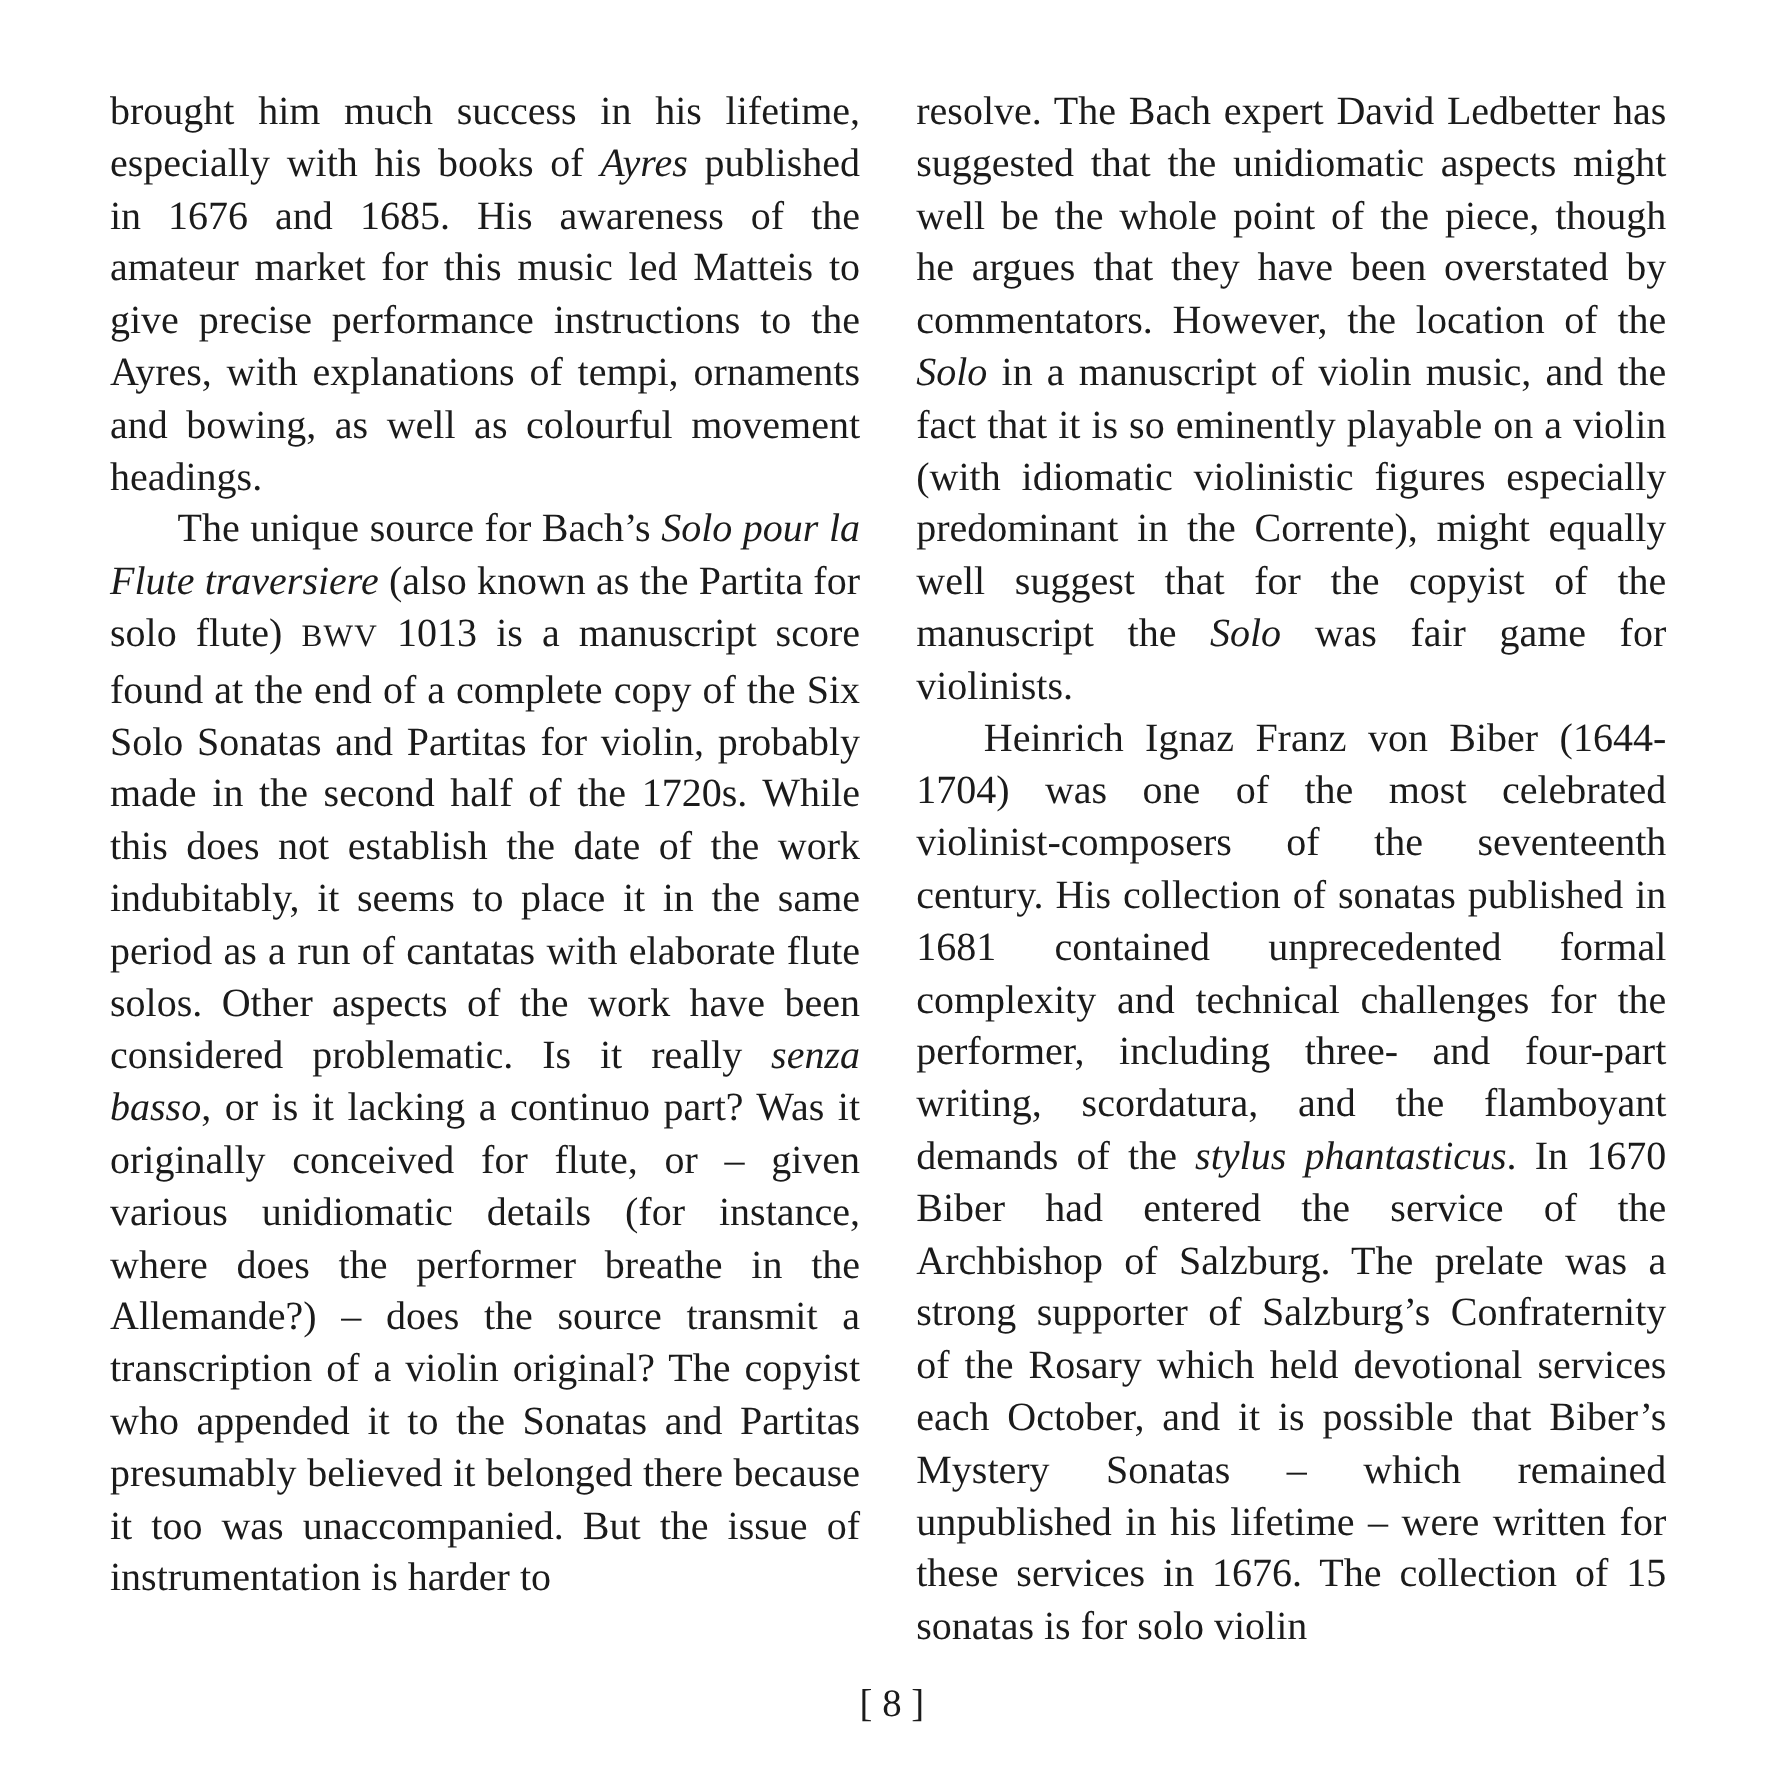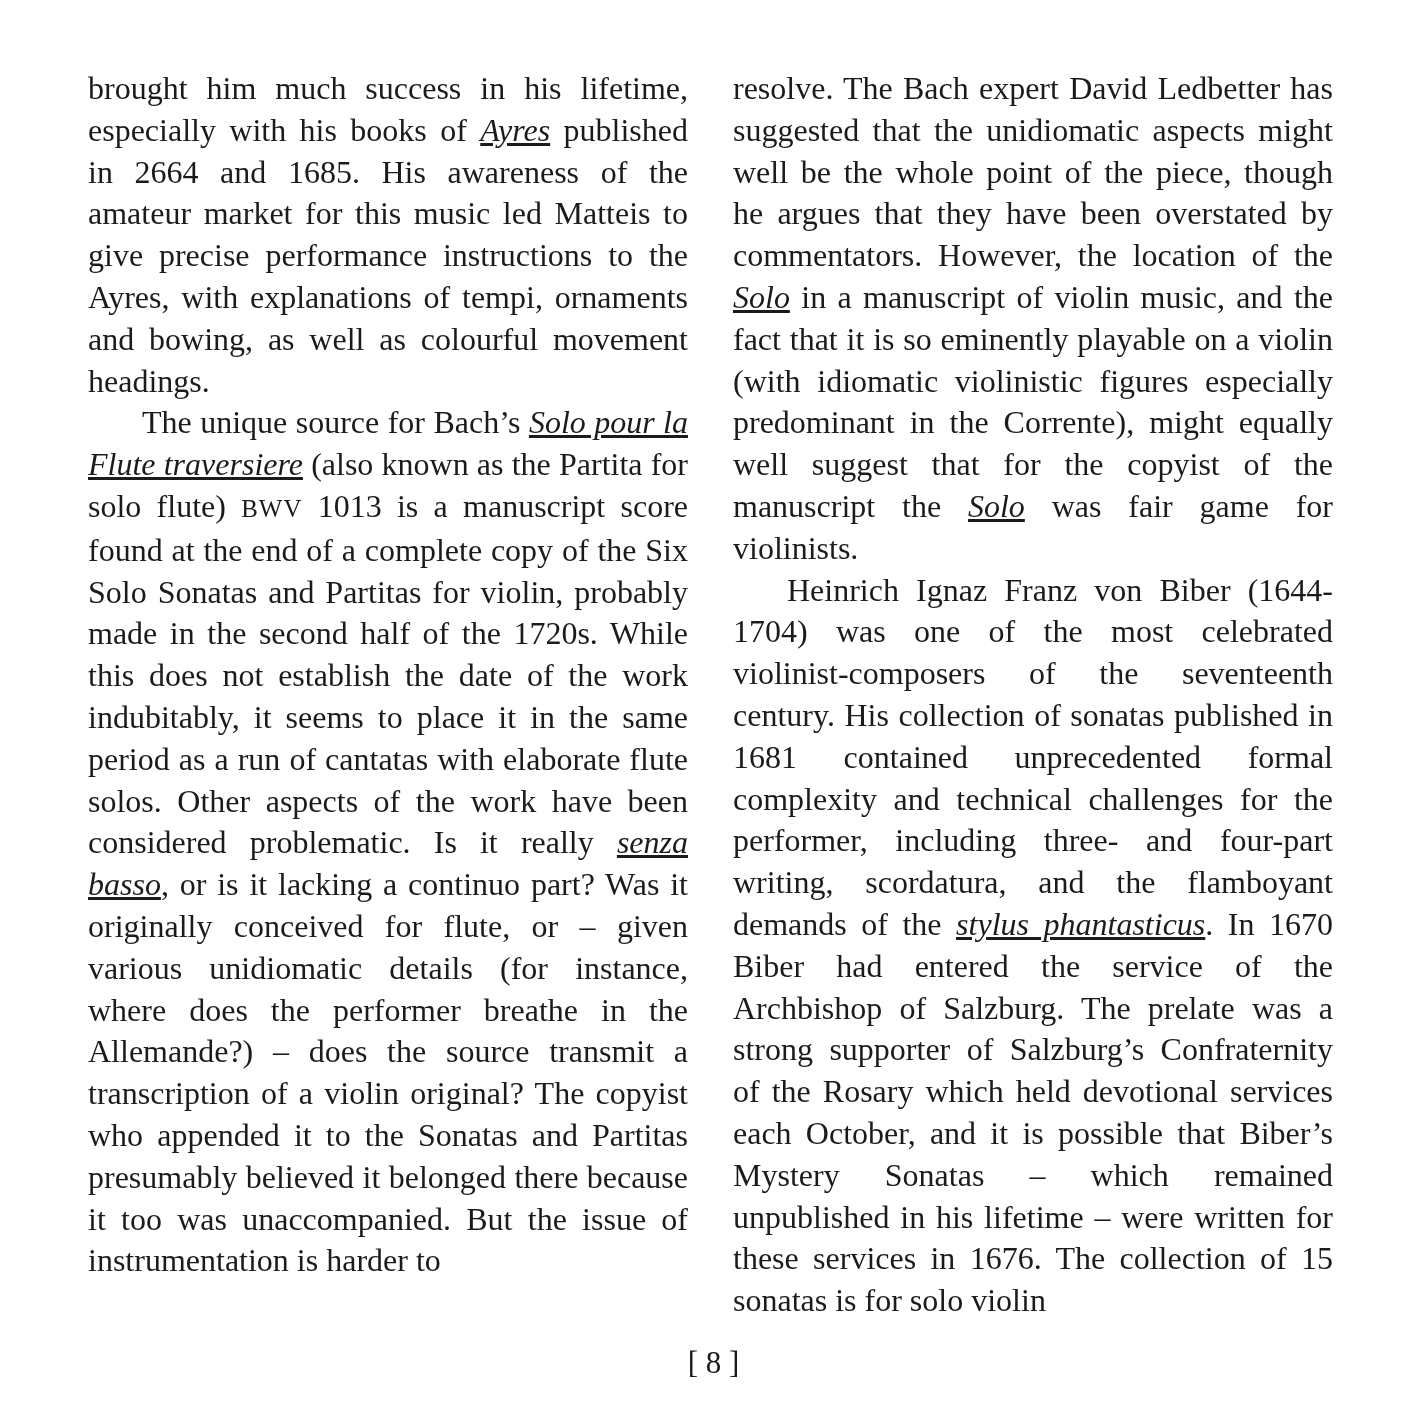--- a/index.html
+++ b/index.html
@@ -38,21 +38,20 @@
   }
   .column p.para {
     margin: 0;
     padding: 0;
   }
   .column p.para.indent {
     text-indent: 54px;
   }
   .run-i {
     font-style: italic;
-    text-decoration: underline;
   }
   .run-sc {
     font-size: 0.78em;
     letter-spacing: 0.04em;
     font-family: Liberation Serif, serif;
   }
   .page-number {
     position: absolute;
     top: 1340px;
     left: 0;
@@ -62,21 +61,21 @@
     line-height: 46px;
     color: #1b1b1b;
   }
 </style>
 </head>
 <body>
 
 <div class="page">
   <div class="text-columns">
     <div class="column">
-        <p class="para"><span>brought him much success in his lifetime, especially with his books of </span><span class="run-i">Ayres</span><span> published in 2664 and 1685. His awareness of the amateur market for this music led Matteis to give precise performance instructions to the Ayres, with explanations of tempi, ornaments and bowing, as well as colourful movement headings.</span></p>
+        <p class="para"><span>brought him much success in his lifetime, especially with his books of </span><span class="run-i">Ayres</span><span> published in 1676 and 1685. His awareness of the amateur market for this music led Matteis to give precise performance instructions to the Ayres, with explanations of tempi, ornaments and bowing, as well as colourful movement headings.</span></p>
         <p class="para indent"><span>The unique source for Bach’s </span><span class="run-i">Solo pour la Flute traversiere</span><span> (also known as the Partita for solo flute) </span><span class="run-sc">BWV</span><span> 1013 is a manuscript score found at the end of a complete copy of the Six Solo Sonatas and Partitas for violin, probably made in the second half of the 1720s. While this does not establish the date of the work indubitably, it seems to place it in the same period as a run of cantatas with elaborate flute solos. Other aspects of the work have been considered problematic. Is it really </span><span class="run-i">senza basso</span><span>, or is it lacking a continuo part? Was it originally conceived for flute, or – given various unidiomatic details (for instance, where does the performer breathe in the Allemande?) – does the source transmit a transcription of a violin original? The copyist who appended it to the Sonatas and Partitas presumably believed it belonged there because it too was unaccompanied. But the issue of instrumentation is harder to</span></p>
       </div>
     <div class="column">
         <p class="para"><span>resolve. The Bach expert David Ledbetter has suggested that the unidiomatic aspects might well be the whole point of the piece, though he argues that they have been overstated by commentators. However, the location of the </span><span class="run-i">Solo</span><span> in a manuscript of violin music, and the fact that it is so eminently playable on a violin (with idiomatic violinistic figures especially predominant in the Corrente), might equally well suggest that for the copyist of the manuscript the </span><span class="run-i">Solo</span><span> was fair game for violinists.</span></p>
         <p class="para indent"><span>Heinrich Ignaz Franz von Biber (1644-1704) was one of the most celebrated violinist-composers of the seventeenth century. His collection of sonatas published in 1681 contained unprecedented formal complexity and technical challenges for the performer, including three- and four-part writing, scordatura, and the flamboyant demands of the </span><span class="run-i">stylus phantasticus</span><span>. In 1670 Biber had entered the service of the Archbishop of Salzburg. The prelate was a strong supporter of Salzburg’s Confraternity of the Rosary which held devotional services each October, and it is possible that Biber’s Mystery Sonatas – which remained unpublished in his lifetime – were written for these services in 1676. The collection of 15 sonatas is for solo violin</span></p>
       </div>
   </div>
   <div class="page-number">[ 8 ]</div>
 </div>
 

